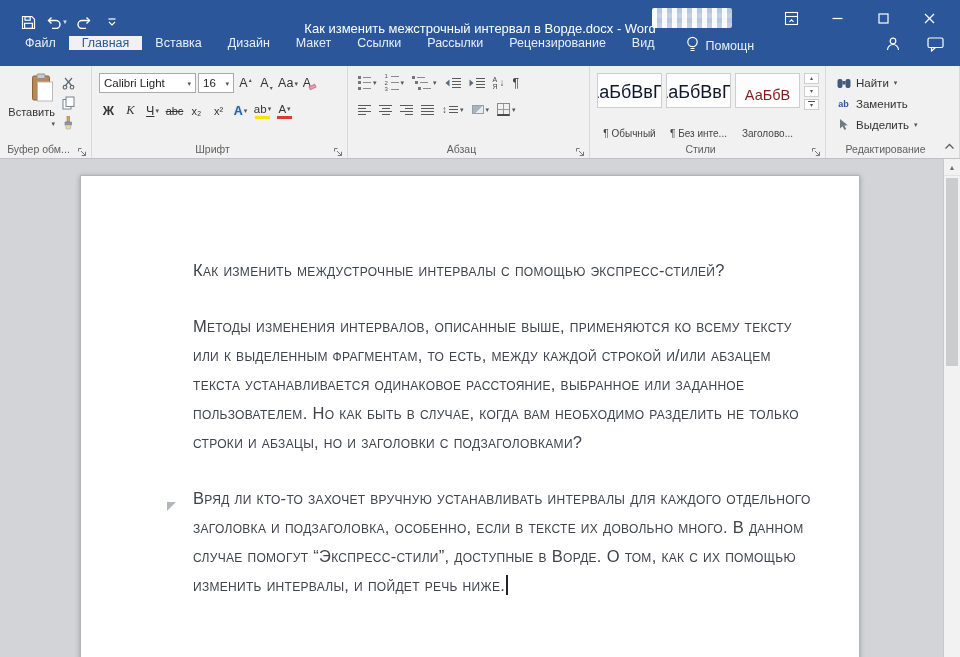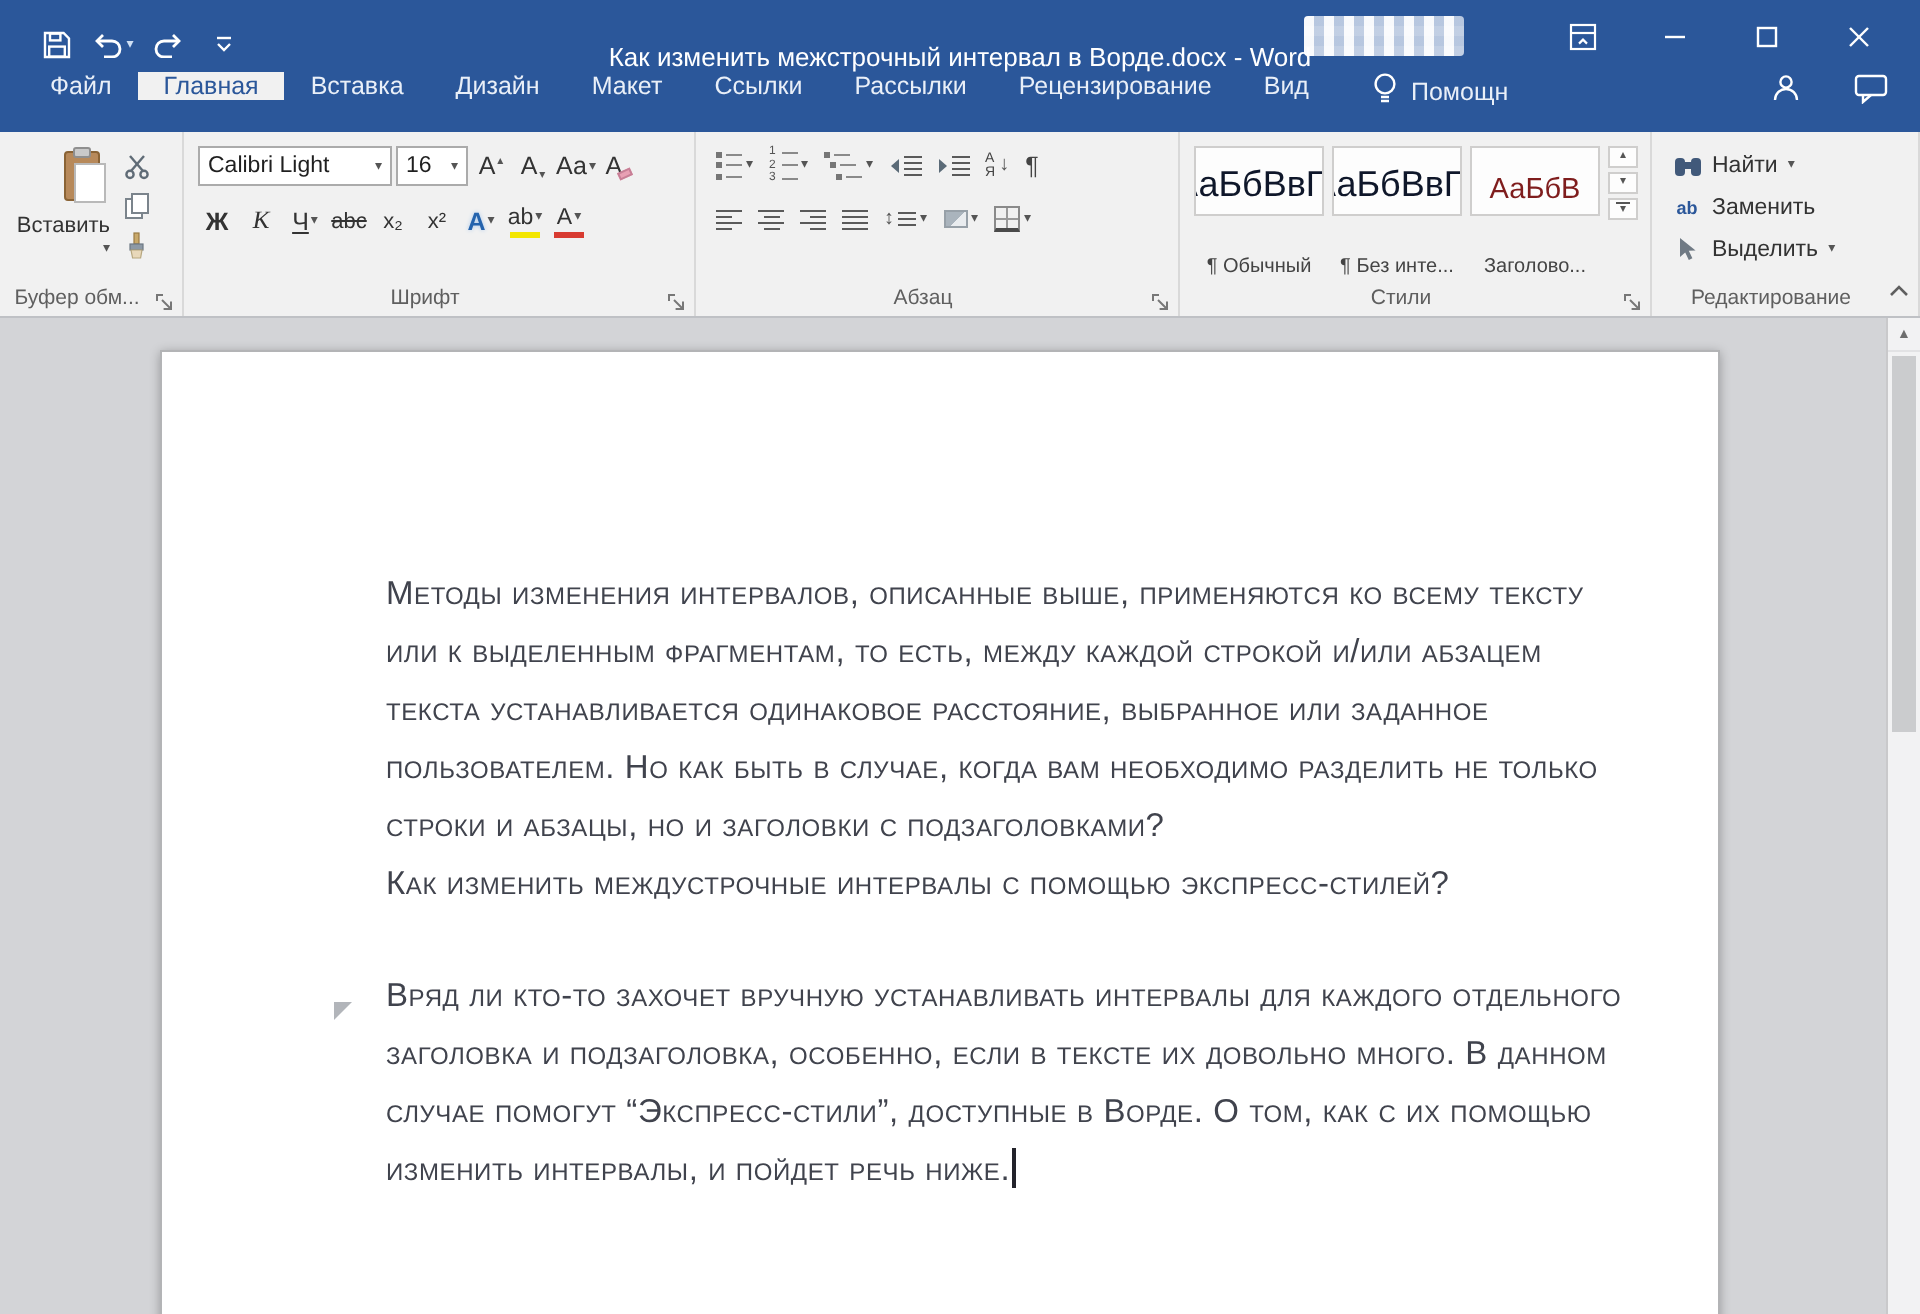--- a/index.html
+++ b/index.html
@@ -587,22 +587,22 @@
     <span class="ribcollapse">
       <svg width="11" height="7" viewBox="0 0 11 7" fill="none" stroke="#5f5f5f" stroke-width="1.3">
           <path d="M1.5 5.5 L5.5 1.5 L9.5 5.5"></path>
         </svg>
     </span>
   </div>
 
   <div class="docarea">
     <div class="page">
       <div class="pagecontent">
+        <p class="dpara heading">Как изменить междустрочные интервалы с помощью экспресс-стилей?</p>
         <p class="dpara">Методы изменения интервалов, описанные выше, применяются ко всему тексту или к выделенным фрагментам, то есть, между каждой строкой и/или абзацем текста устанавливается одинаковое расстояние, выбранное или заданное пользователем. Но как быть в случае, когда вам необходимо разделить не только строки и абзацы, но и заголовки с подзаголовками?</p>
-        <p class="dpara heading">Как изменить междустрочные интервалы с помощью экспресс-стилей?</p>
         <p class="dpara p3">
           <span class="collapse-marker">
             <svg width="11" height="11" viewBox="0 0 11 11">
                 <path d="M1 1 H10 L1 10 Z" fill="#b2b5ba"></path>
               </svg>
           </span><span>Вряд ли кто-то захочет вручную устанавливать интервалы для каждого отдельного заголовка и подзаголовка, особенно, если в тексте их довольно много. В данном случае помогут “Экспресс-стили”, доступные в </span><span class="misspell">Ворде</span><span>. О том, как с их помощью изменить интервалы, и пойдет речь ниже.</span><span class="cursorbar"></span>
         </p>
       </div>
     </div>
     <div class="vscroll">

